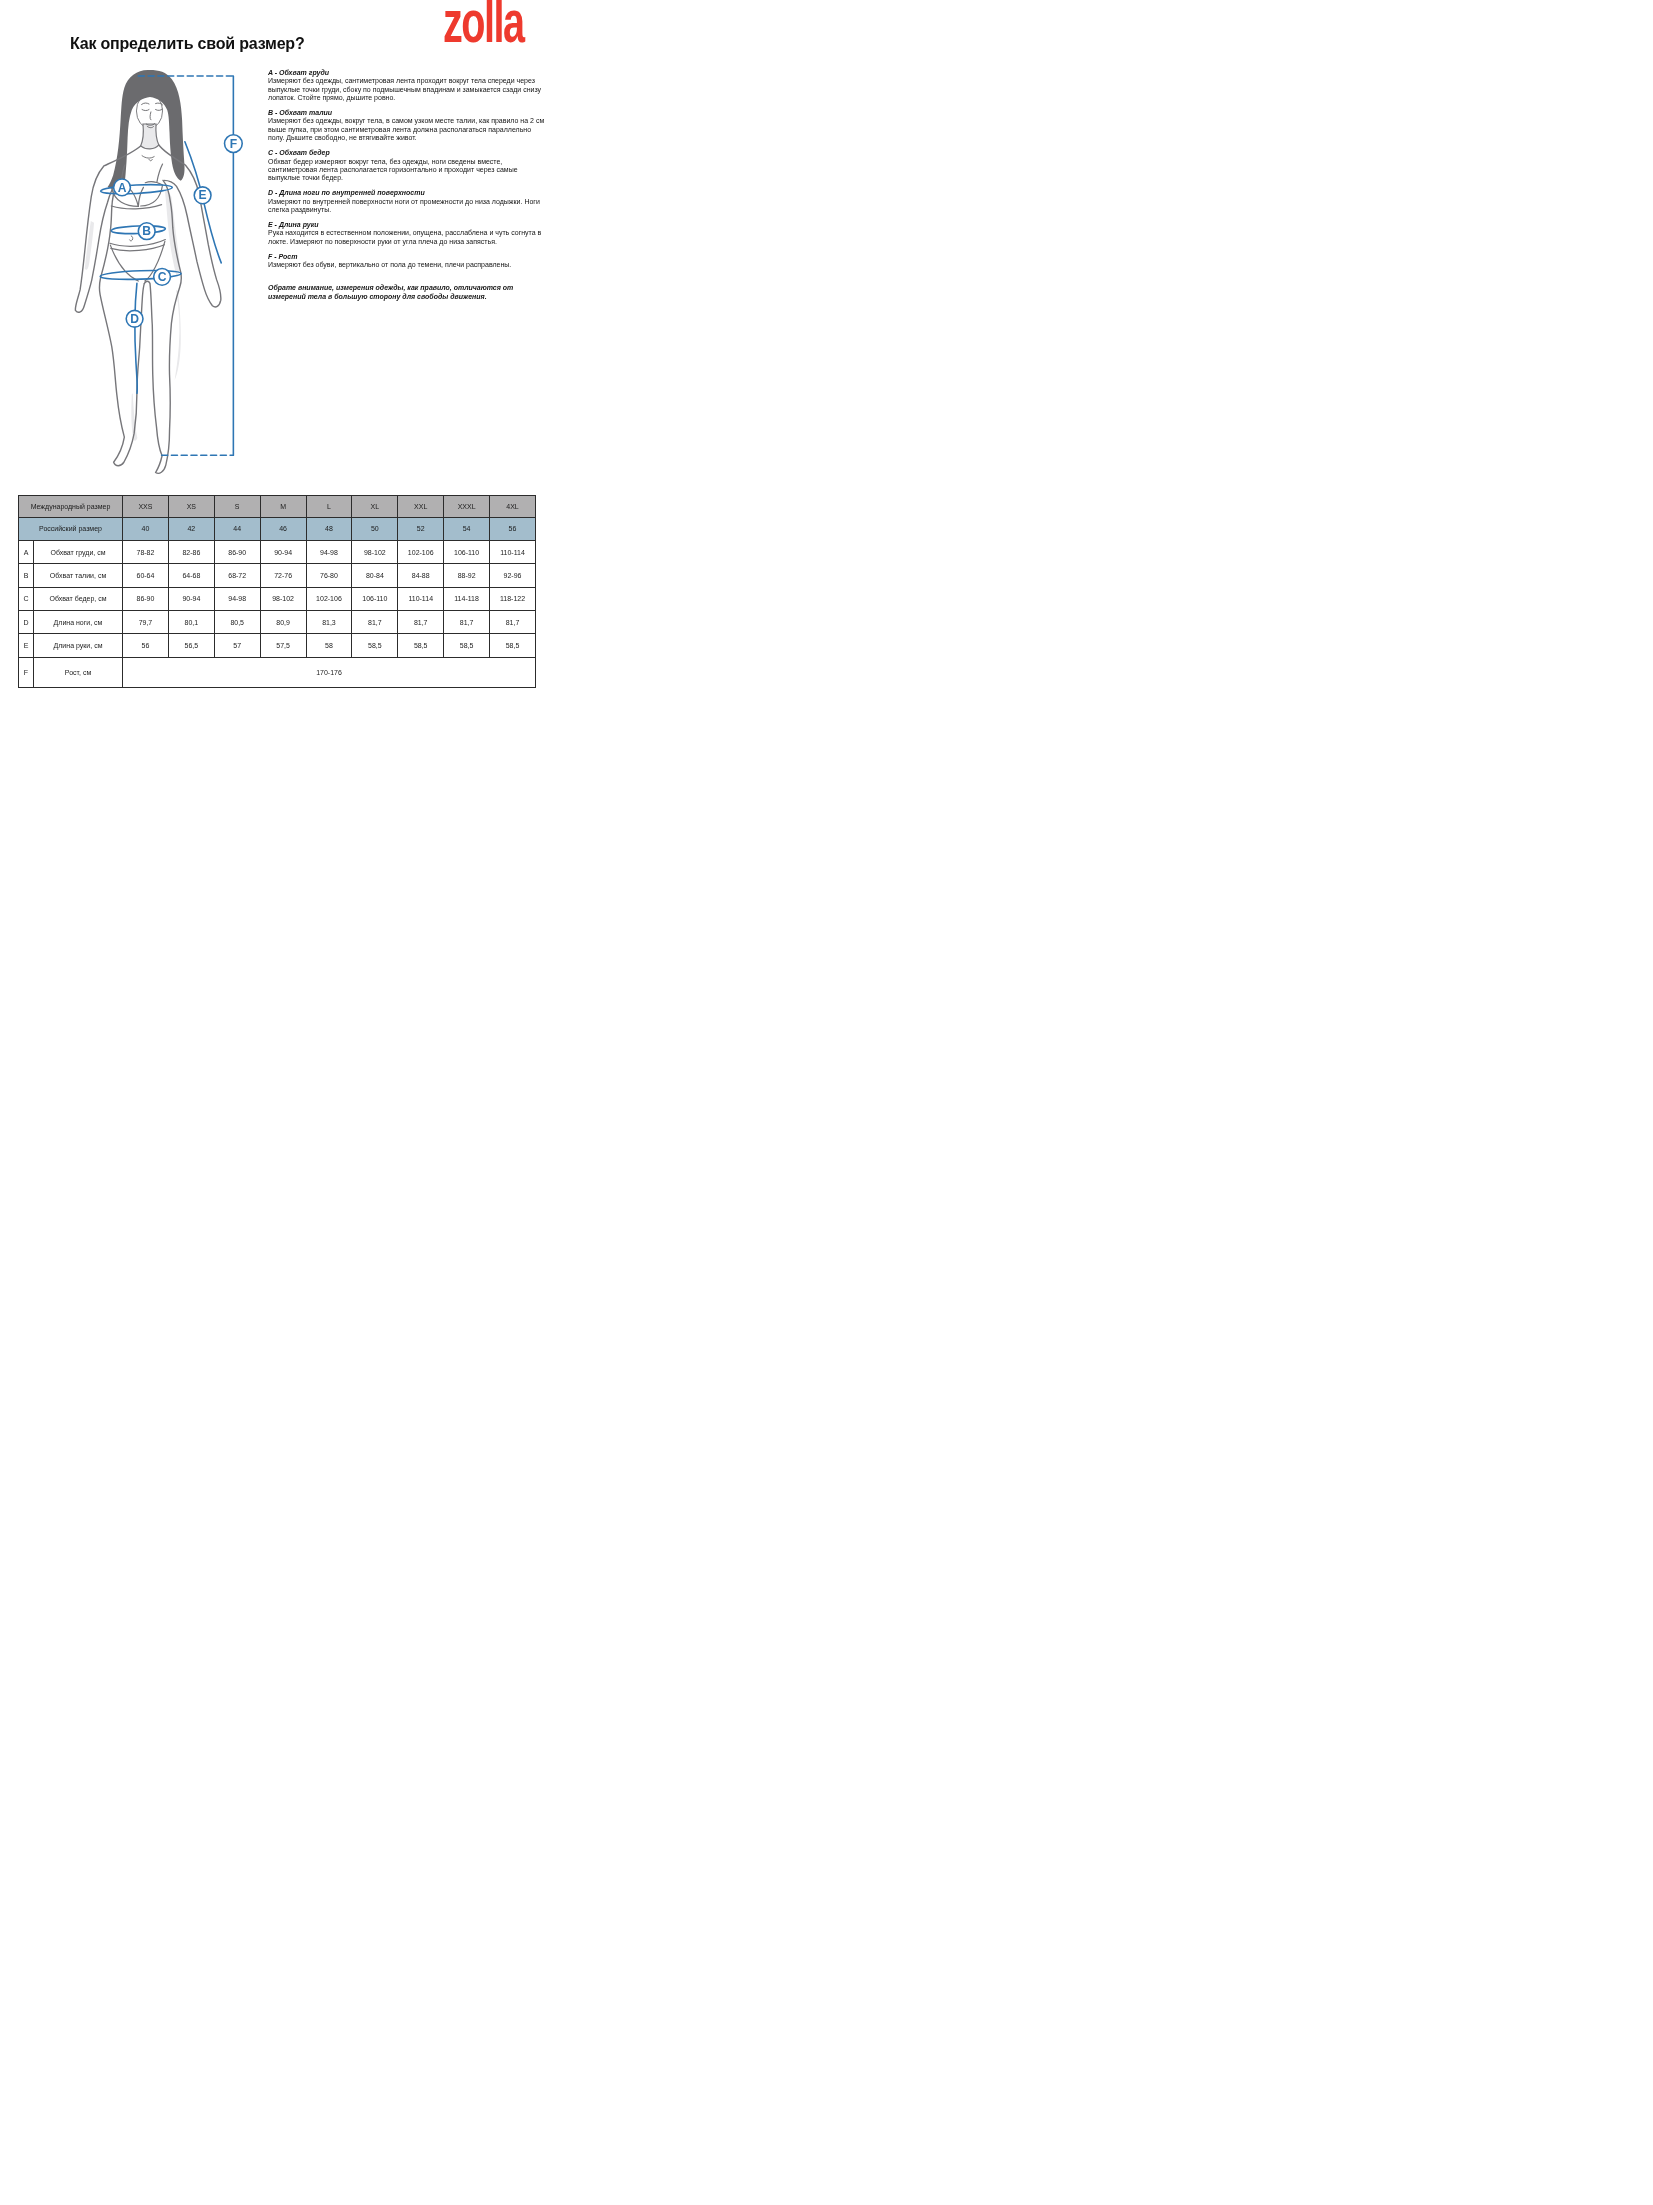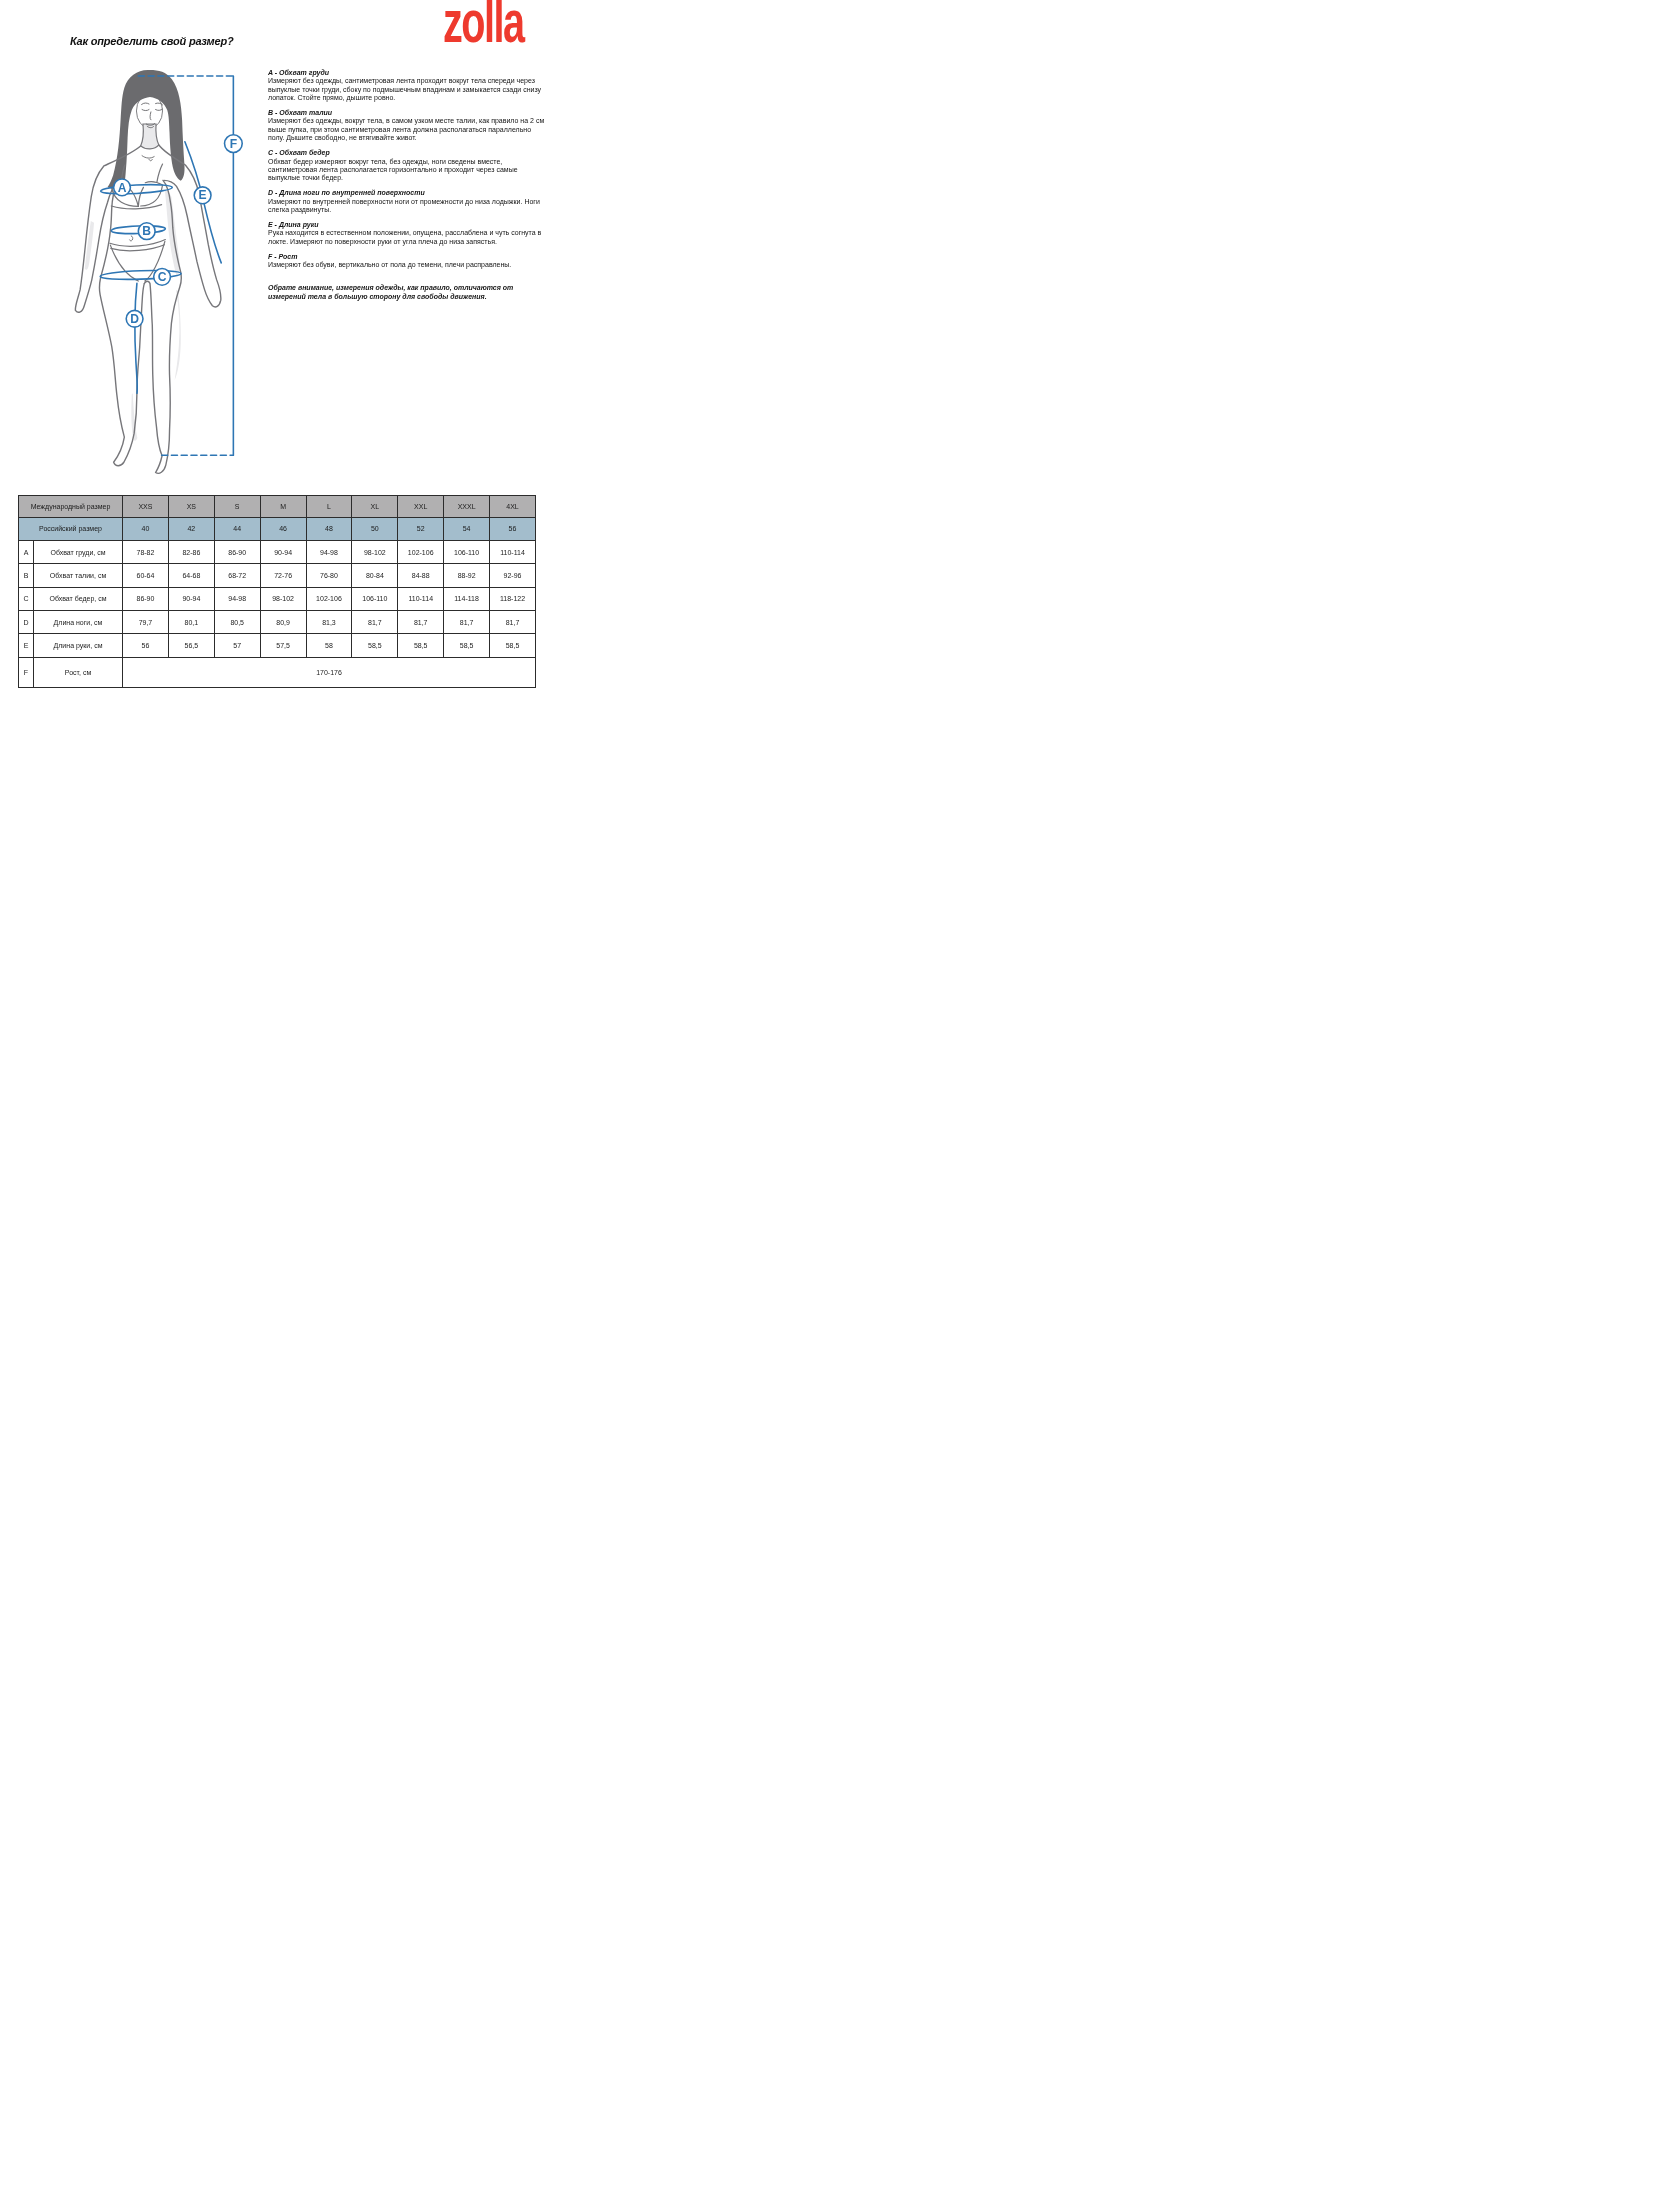--- a/index.html
+++ b/index.html
@@ -13,21 +13,21 @@
     --header-blue:#a3bdcc;
     --ink:#151515;
   }
   html,body{margin:0;padding:0;background:#ffffff;}
   .page{
     position:relative;width:551px;height:735px;background:#fff;overflow:hidden;
     font-family:"Liberation Sans",sans-serif;color:var(--ink);
   }
   .page-title{
     position:absolute;left:70px;top:35px;margin:0;
-    font-size:11px;font-weight:bold;font-style:italic;letter-spacing:-0.2px;color:#111;
+    font-size:16px;font-weight:bold;letter-spacing:-0.2px;color:#111;
   }
   .logo{
     position:absolute;left:443px;top:-8.4px;margin:0;
     font-size:60px;font-weight:bold;line-height:1;letter-spacing:-2.3px;
     color:var(--brand-red);
     transform:scaleX(0.66);transform-origin:left top;
     white-space:nowrap;
   }
   .figure-wrap{position:absolute;left:47px;top:67px;width:205px;height:415px;}
   .measures{

